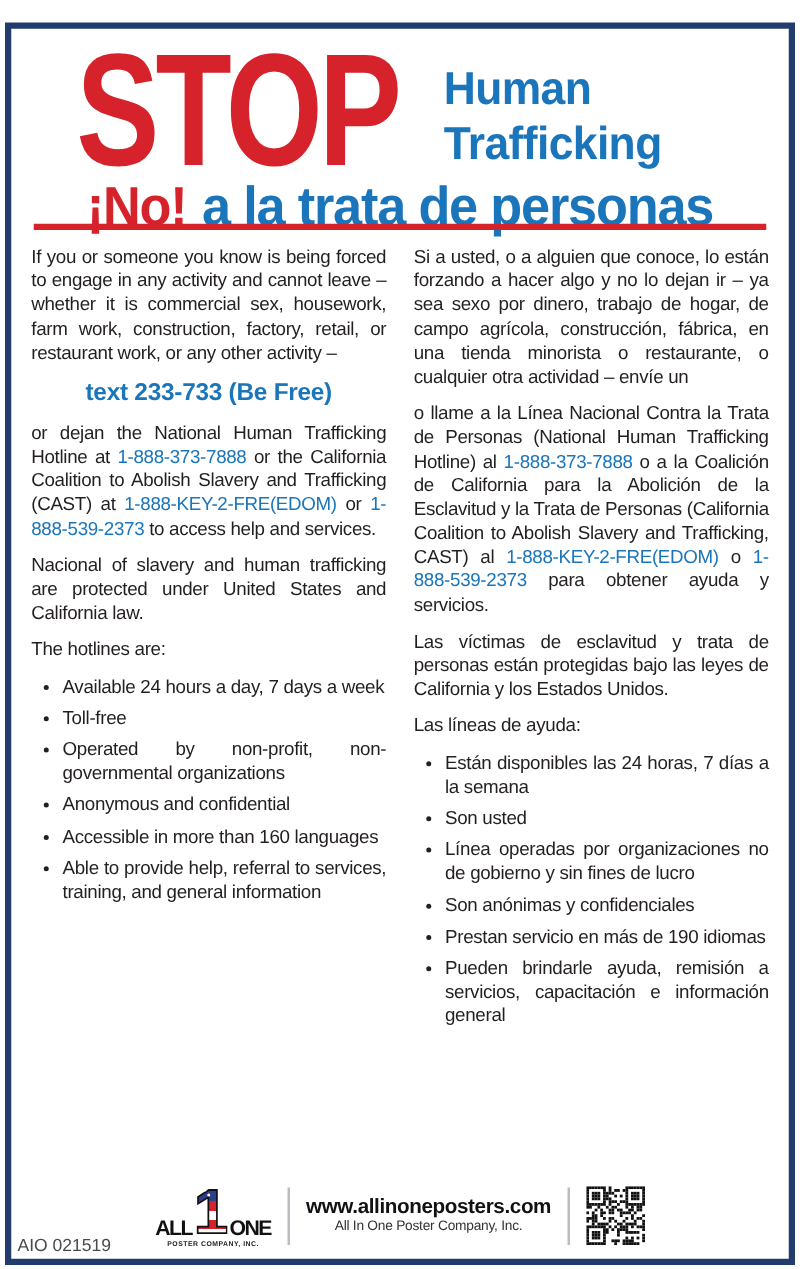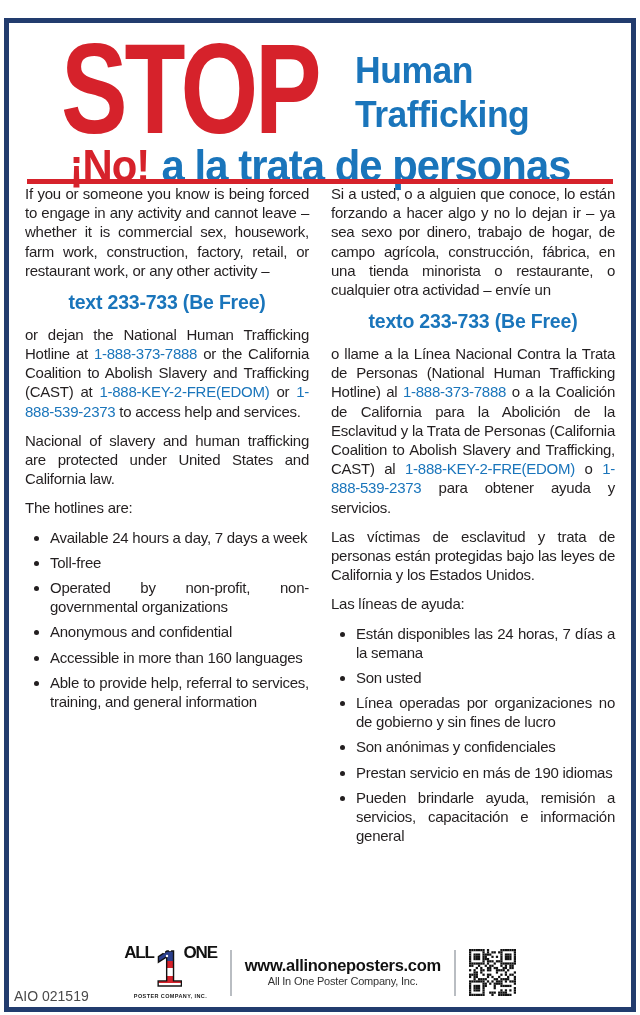--- a/index.html
+++ b/index.html
@@ -15,34 +15,34 @@
     line-height:1;letter-spacing:-4px;color:#d6222b;transform:scaleX(.78);transform-origin:left top;}
   .ht{position:absolute;top:26px;left:330px;font-size:37px;font-weight:bold;
     line-height:1.2;color:#1a75bb;transform:scaleX(.96);transform-origin:left top;letter-spacing:-0.5px;}
   .subtitle{position:absolute;top:121px;left:0;right:0;text-align:center;
     font-size:44px;font-weight:bold;line-height:1;letter-spacing:-1px;transform:scaleX(.95);}
   .subtitle .no{color:#d6222b;margin-right:13px;}
   .subtitle .rest{color:#1a75bb;}
   .rule{position:absolute;left:2px;right:2px;bottom:0;height:5px;background:#d6222b;}
 
   
-  .columns{display:grid;grid-template-columns:1fr 1fr;column-gap:22px;margin-top:0;
+  .columns{display:grid;grid-template-columns:1fr 1fr;column-gap:22px;margin-top:12px;
     font-size:15px;line-height:1.28;letter-spacing:-0.25px;color:#231f20;}
   .col{min-width:0;}
   .para{margin:0 0 10px 0;text-align:justify;}
   .para .phone{color:#1a75bb;}
   .cta{margin:3px 0 10px 0;text-align:center;font-size:19.5px;font-weight:bold;
     color:#1a75bb;letter-spacing:-0.2px;}
   .bullets{margin:0;padding:0 0 0 25px;list-style:disc outside;}
   .bullets li{margin:0 0 6px 0;text-align:justify;}
 
   
   .footer{position:absolute;left:0;right:0;bottom:6px;display:flex;
     justify-content:center;align-items:center;gap:13px;}
-  .logo{position:relative;display:flex;gap:1px;padding-bottom:10px;}
+  .logo{position:relative;display:flex;align-items:flex-end;gap:1px;padding-bottom:10px;}
   .logo-word{font-size:17px;font-weight:bold;letter-spacing:-1.2px;color:#111;line-height:1;}
   .logo-num{margin:0 1px -1px 1px;display:block;}
   .logo-caption{position:absolute;left:0;right:0;bottom:2px;text-align:center;
     font-size:5.5px;letter-spacing:.4px;color:#222;white-space:nowrap;font-weight:bold;}
   .vline{width:2px;height:46px;background:#b9bdc2;}
   .contact{text-align:center;line-height:1.06;}
   .contact .phone-big{font-size:22px;font-weight:bold;color:#1a75bb;letter-spacing:-0.5px;}
   .contact .website{font-size:16.5px;font-weight:bold;color:#111;letter-spacing:-0.3px;}
   .contact .company{font-size:11px;color:#333;margin-top:1px;letter-spacing:-0.2px;}
   .qr-box{width:47px;height:47px;display:block;}
@@ -78,21 +78,20 @@
               <li>Available 24 hours a day, 7 days a week</li>
               <li>Toll-free</li>
               <li>Operated by non-profit, non-governmental organizations</li>
               <li>Anonymous and confidential</li>
               <li>Accessible in more than 160 languages</li>
               <li>Able to provide help, referral to services, training, and general information</li>
             </ul>
           </section>
         <section class="col" id="col-es">
             <p class="para"><span>Si a usted, o a alguien que conoce, lo están forzando a hacer algo y no lo dejan ir – ya sea sexo por dinero, trabajo de hogar, de campo agrícola, construcción, fábrica, en una tienda minorista o restaurante, o cualquier otra actividad – envíe un</span></p>
-            <p class="cta">texto 233-733 (Be Free)</p>
             <p class="para"><span>o llame a la Línea Nacional Contra la Trata de Personas (National Human Trafficking Hotline) al </span><span class="phone">1-888-373-7888</span><span> o a la Coalición de California para la Abolición de la Esclavitud y la Trata de Personas (California Coalition to Abolish Slavery and Trafficking, CAST) al </span><span class="phone">1-888-KEY-2-FRE(EDOM)</span><span> o </span><span class="phone">1-888-539-2373</span><span> para obtener ayuda y servicios.</span></p>
             <p class="para"><span>Las víctimas de esclavitud y trata de personas están protegidas bajo las leyes de California y los Estados Unidos.</span></p>
             <p class="para"><span>Las líneas de ayuda:</span></p>
             <ul class="bullets">
               <li>Están disponibles las 24 horas, 7 días a la semana</li>
               <li>Son usted</li>
               <li>Línea operadas por organizaciones no de gobierno y sin fines de lucro</li>
               <li>Son anónimas y confidenciales</li>
               <li>Prestan servicio en más de 190 idiomas</li>
               <li>Pueden brindarle ayuda, remisión a servicios, capacitación e información general</li>

